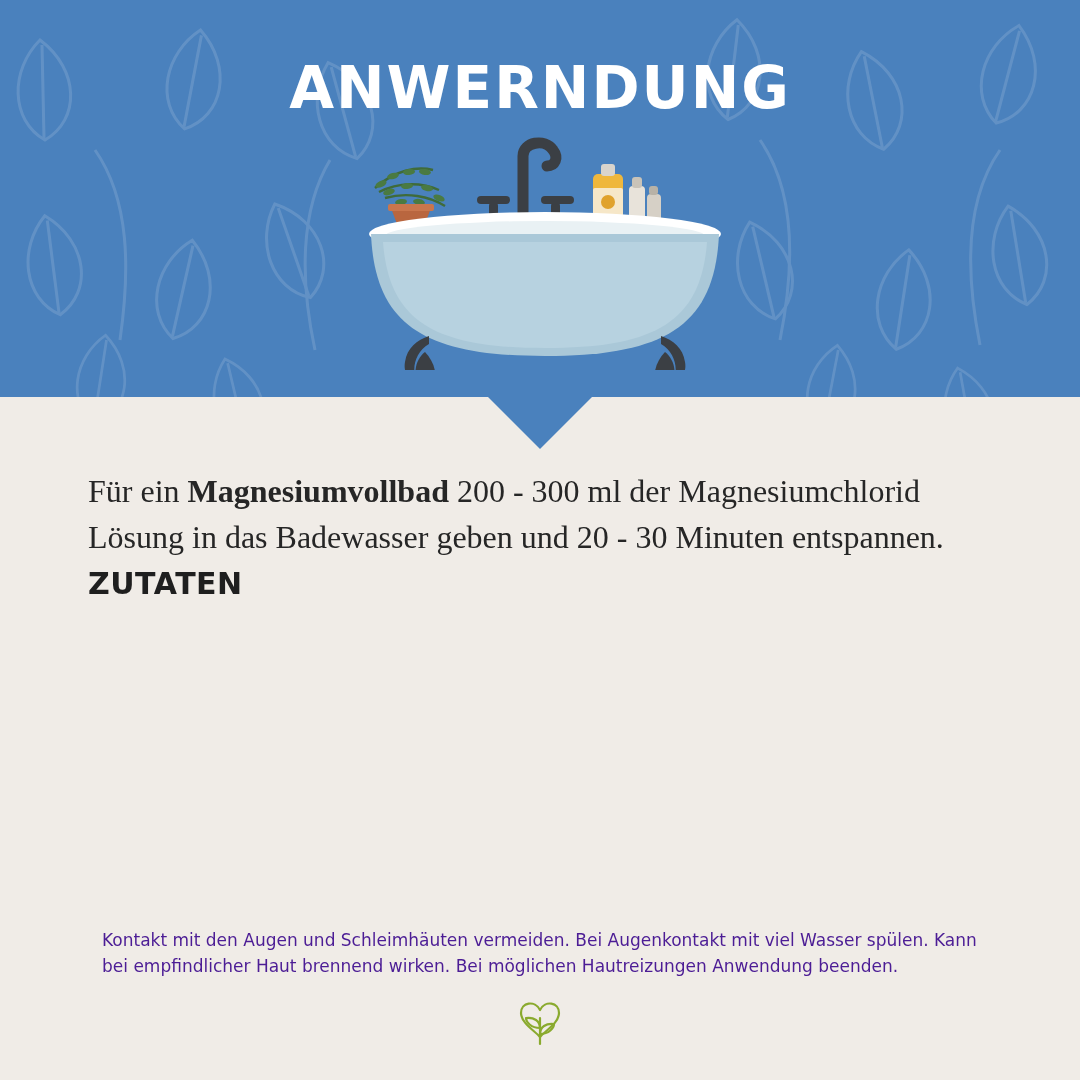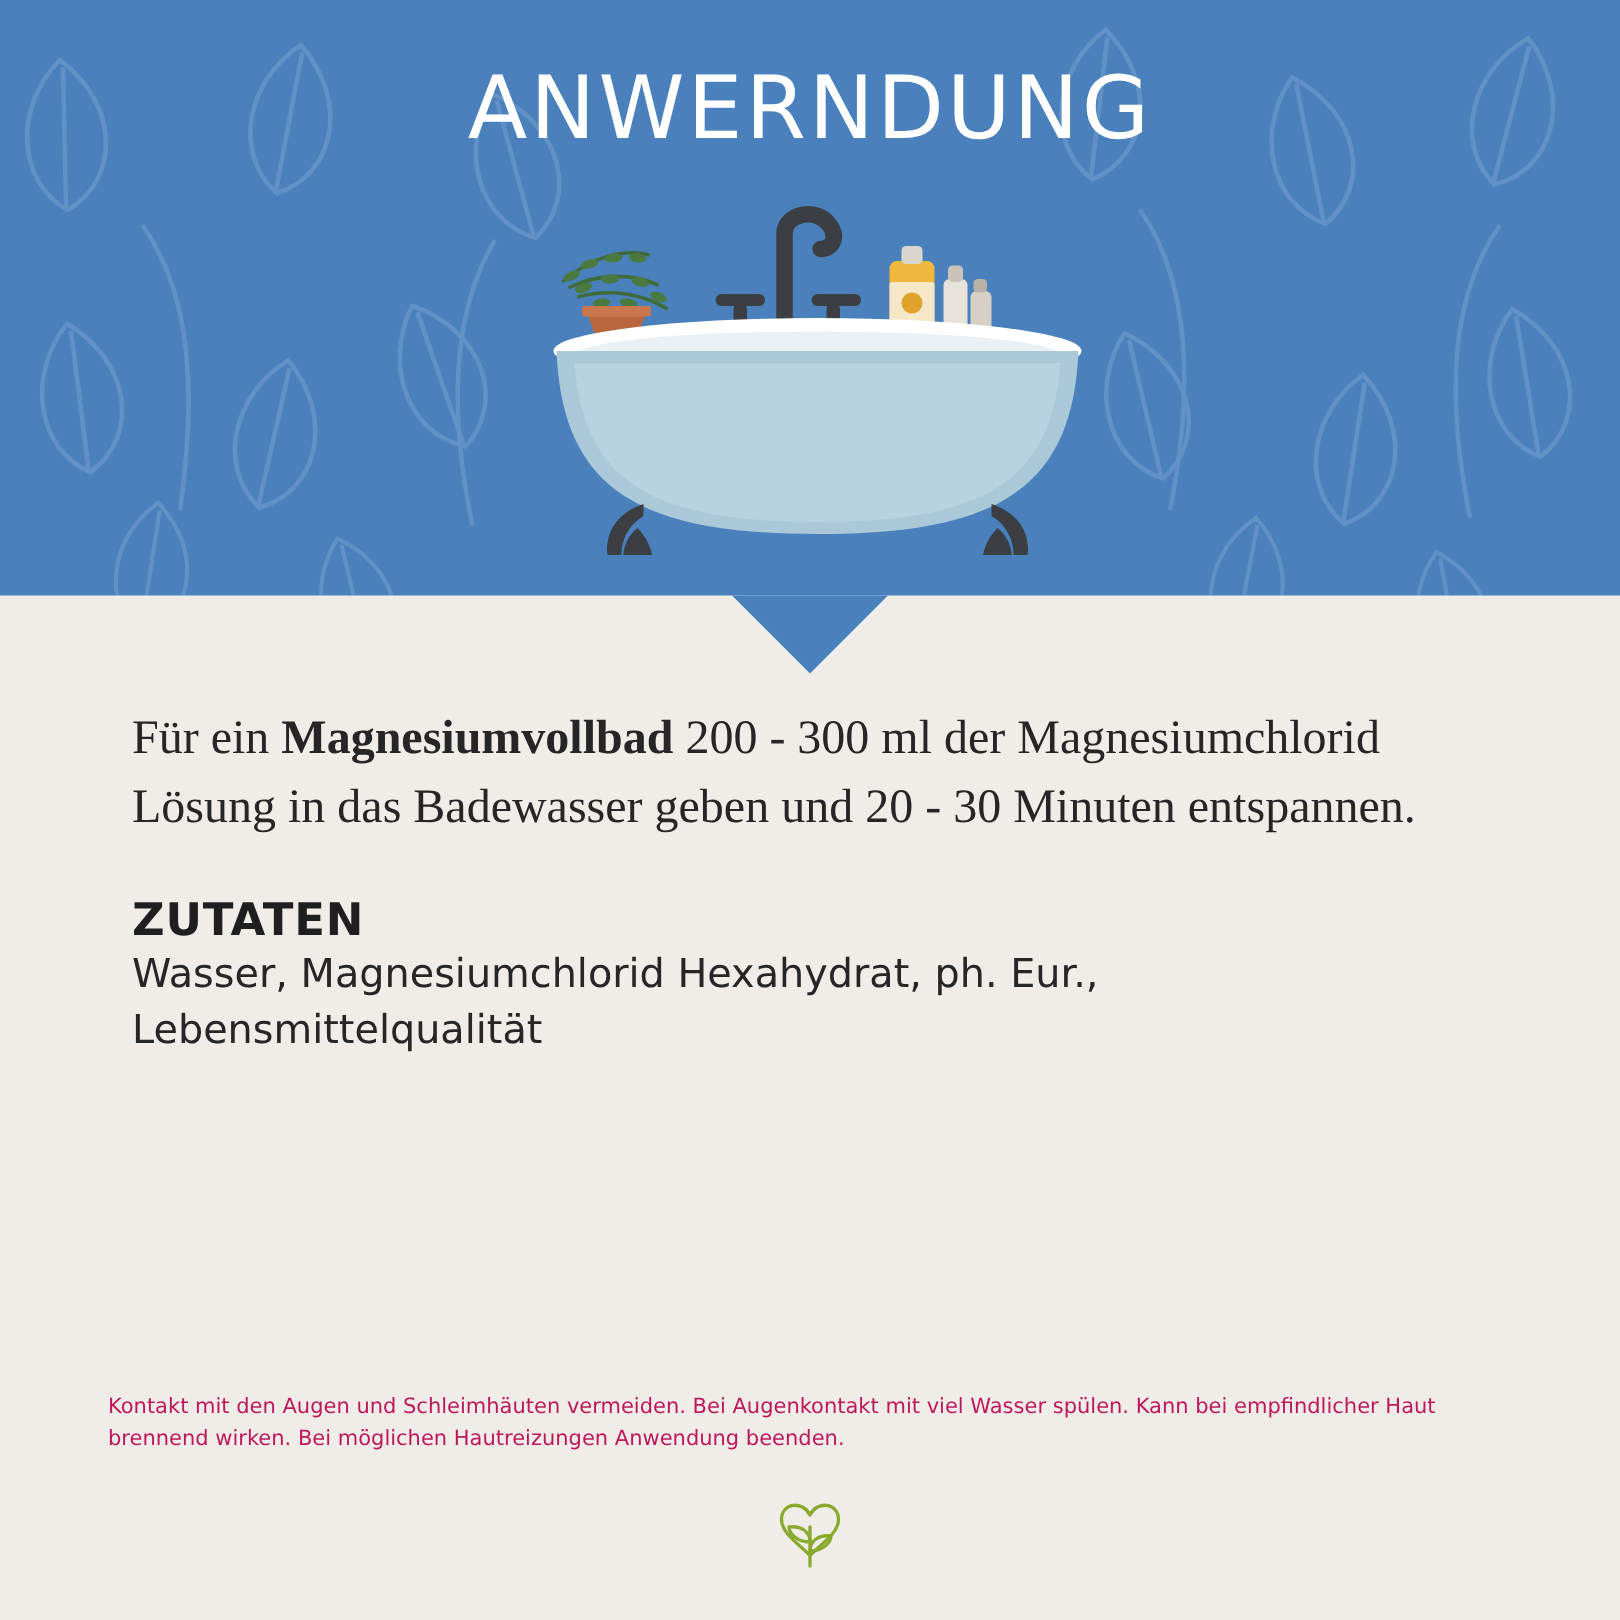--- a/index.html
+++ b/index.html
@@ -24,27 +24,27 @@
     overflow: hidden;
   }
   .hero-leaves {
     position: absolute;
     top: 0; left: 0;
     width: 1080px; height: 397px;
     opacity: 0.13;
   }
   .hero-title {
     position: absolute;
-    top: 38px;
+    top: 54px;
     left: 0;
     width: 100%;
     text-align: center;
     color: #ffffff;
     font-size: 58px;
-    font-weight: normal;
+    font-weight: bold;
     letter-spacing: 2px;
     font-family: "DejaVu Sans", sans-serif;
   }
   
   .hero-notch {
     position: absolute;
     top: 397px;
     left: 50%;
     transform: translateX(-50%);
     width: 0; height: 0;
@@ -92,25 +92,25 @@
     font-size: 26.5px;
     color: #262626;
     line-height: 1.4;
     font-family: "DejaVu Sans", sans-serif;
   }
 
   
   .disclaimer {
     position: absolute;
     top: 928px;
-    left: 72px;
+    left: 102px;
     width: 905px;
-    font-size: 14px;
+    font-size: 17px;
     line-height: 1.52;
-    color: #be185d;
+    color: #4c1d95;
     font-family: "DejaVu Sans", sans-serif;
   }
 
   
   .footer-logo {
     position: absolute;
     left: 50%;
     transform: translateX(-50%);
     top: 988px;
     width: 62px;
@@ -268,21 +268,20 @@
 <div class="hero-notch"></div>
 
 <div class="content">
 
   <p class="para">
     <span>Für ein </span><b>Magnesiumvollbad</b><span> 200 - 300 ml der Magnesiumchlorid Lösung in das Badewasser geben und 20 - 30 Minuten entspannen.</span>
   </p>
 
 
   <h2 class="section-title">ZUTATEN</h2>
-  <p class="ingredients">Wasser, Magnesiumchlorid Hexahydrat, ph. Eur., Lebensmittelqualität</p>
 </div>
 
 <p class="disclaimer">Kontakt mit den Augen und Schleimhäuten vermeiden. Bei Augenkontakt mit viel Wasser spülen. Kann bei empfindlicher Haut brennend wirken. Bei möglichen Hautreizungen Anwendung beenden.</p>
 
 <div class="footer-logo">
   <svg viewBox="0 0 62 62" width="62" height="62">
     <g fill="none" stroke="#8aaa2e" stroke-width="2.2" stroke-linecap="round" stroke-linejoin="round">
       <path d="M31 22 C 26 12, 12 14, 12 25 C 12 35, 26 43, 31 49 C 36 43, 50 35, 50 25 C 50 14, 36 12, 31 22 Z"></path>
       <path d="M31 30 L 31 56"></path>
       <path d="M31 40 C 22 40, 17 34, 17 30 C 25 29, 31 33, 31 40 Z"></path>

